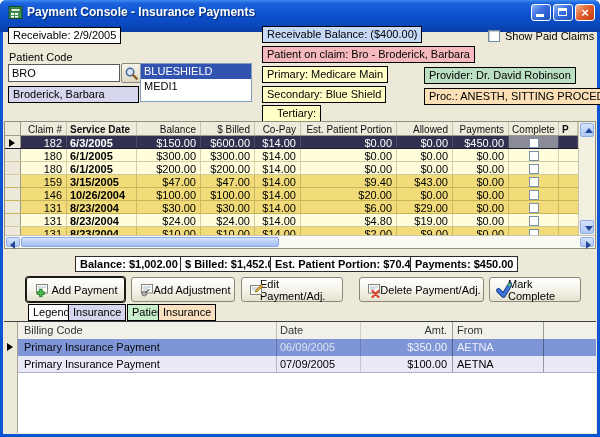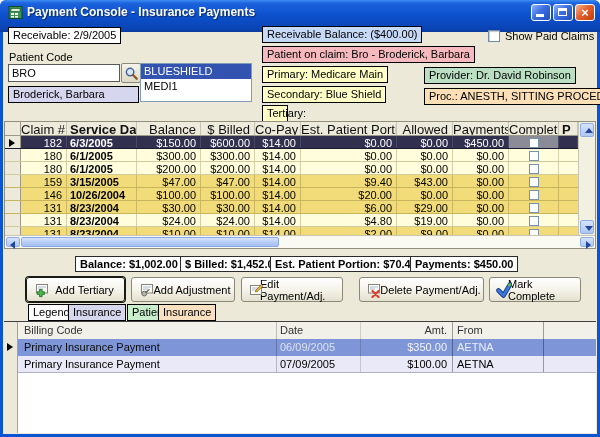--- a/index.html
+++ b/index.html
@@ -37,40 +37,40 @@
   .lbl.yellow { background:#FFFFC6; }
   .lbl.green  { background:#BBDFC3; }
   .lbl.peach  { background:#FBDFB6; }
   .lbl.lav    { background:#D6D6EE; }
 
   #receivable { left:8px; top:27px; }
   #receivable-balance { left:262px; top:26px; }
   #patient-on-claim { left:262px; top:46px; }
   #primary { left:262px; top:66px; }
   #secondary { left:262px; top:86px; }
-  #tertiary { left:262px; top:105px; width:26px; height:17px;text-align:right; }
+  #tertiary { left:262px; top:105px; width:59px; height:17px;text-align:right; }
   #provider { left:424px; top:67px; }
   #procedure { left:424px; top:88px; }
 
   #show-paid { position:absolute; left:472px; top:30px; display:flex; align-items:center; gap:5px;margin-left:16px; }
   #show-paid .cb { width:12px; height:12px; background:#fff; border:1px solid #6E8CA8; box-shadow:inset 1px 1px 1px #c8c8c8; }
 
   #patient-code-label { position:absolute; left:9px; top:51px; }
   #patient-input { position:absolute; left:8px; top:64px; width:112px; height:18px; border:1px solid #5A5A5A; background:#fff; font-size:11px; padding:1px 3px; }
   #search-btn { position:absolute; left:121px; top:63px; width:20px; height:20px; background:linear-gradient(180deg,#F6F4E8,#DDD9C4); border:1px solid #8A8878; border-radius:2px; display:flex; align-items:center; justify-content:center; }
   #patient-name { left:8px; top:86px; width:131px; }
   #insurance-list { position:absolute; left:140px; top:63px; width:112px; height:39px; background:#fff; border:1px solid #7F9DB9; overflow:hidden; }
   .li-item { height:15px; line-height:15px; padding:0 3px; white-space:nowrap; }
   .li-item.sel { background:#3353B0; color:#fff; }
 
   
   #claims-grid { position:absolute; left:4px; top:121px; width:592px; height:128px; background:#ECE9D8; border:1px solid #918F7E; }
   #cg-inner { position:absolute; left:0; top:0; right:17px; bottom:13px; overflow:hidden; }
   .grow { display:flex; width:100%; height:13px; }
-  .grow.hdr { height:14px; background:#EEEBDC; border-bottom:1px solid #9C9A8A; font-size:13px; color:#111; }
+  .grow.hdr { height:14px; background:#EEEBDC; border-bottom:1px solid #9C9A8A; font-size:10px; color:#111; }
   .grow.pale { background:#FFFDDC; }
   .grow.gold { background:#F1DC79; }
   .grow.seldark { background:#31314F; color:#fff; }
   .grow:not(.hdr) { border-bottom:1px solid rgba(120,110,40,0.35); }
   .grow.seldark { border-bottom:1px solid #1A1A30; }
   .cell { height:100%; border-right:1px solid rgba(100,95,40,0.28); overflow:hidden; white-space:nowrap; line-height:12px; padding-top:1px; }
   .grow.hdr .cell { border-right:1px solid #C6C3AE; line-height:13px; }
   .grow.seldark .cell { border-right:1px solid #4A4A68; }
   .c0 { width:16px; background:#EDEADB; border-right:1px solid #9C9A8A !important; position:relative; }
   .c1 { width:46px; } .c2 { width:70px; } .c3 { width:64px; } .c4 { width:54px; } .c5 { width:46px; }
@@ -366,21 +366,21 @@
   <div id="tot-est" class="tot">Est. Patient Portion: $70.40</div>
   <div id="tot-pay" class="tot">Payments: $450.00</div>
 
   <div id="btn-add-payment" class="btn focused">
     <svg class="bicon" viewBox="0 0 16 16">
       <rect x="3.5" y="2.5" width="11" height="8.5" fill="#FCFCF4" stroke="#85837A"></rect>
       <line x1="5" y1="5" x2="13" y2="5" stroke="#A8BCD8"></line>
         <line x1="5" y1="7" x2="10" y2="7" stroke="#A8BCD8"></line>
       <path d="M4.2 9.8 h2.3 V7.5 h2.6 v2.3 h2.3 v2.6 H9.1 v2.3 H6.5 v-2.3 H4.2 z" fill="#4CB94E" stroke="#1E7A2A" stroke-width="0.9"></path>
     </svg>
-    <span class="cap">Add Tertiary</span>
+    <span class="cap">Add Payment</span>
   </div>
   <div id="btn-add-adjustment" class="btn">
     <svg class="bicon" viewBox="0 0 16 16">
       <rect x="3.5" y="2.5" width="11" height="8.5" fill="#FCFCF4" stroke="#85837A"></rect>
       <line x1="5" y1="5" x2="13" y2="5" stroke="#A8BCD8"></line>
         <line x1="5" y1="7" x2="10" y2="7" stroke="#A8BCD8"></line>
       <circle cx="6.3" cy="11.6" r="2.4" fill="#B9B7B2" stroke="#6E6C66"></circle>
       <path d="M7.8 10.4 L11 7.8" stroke="#6E6C66" stroke-width="1.4" stroke-linecap="round"></path>
     </svg>
     <span class="cap">Add Adjustment</span>

